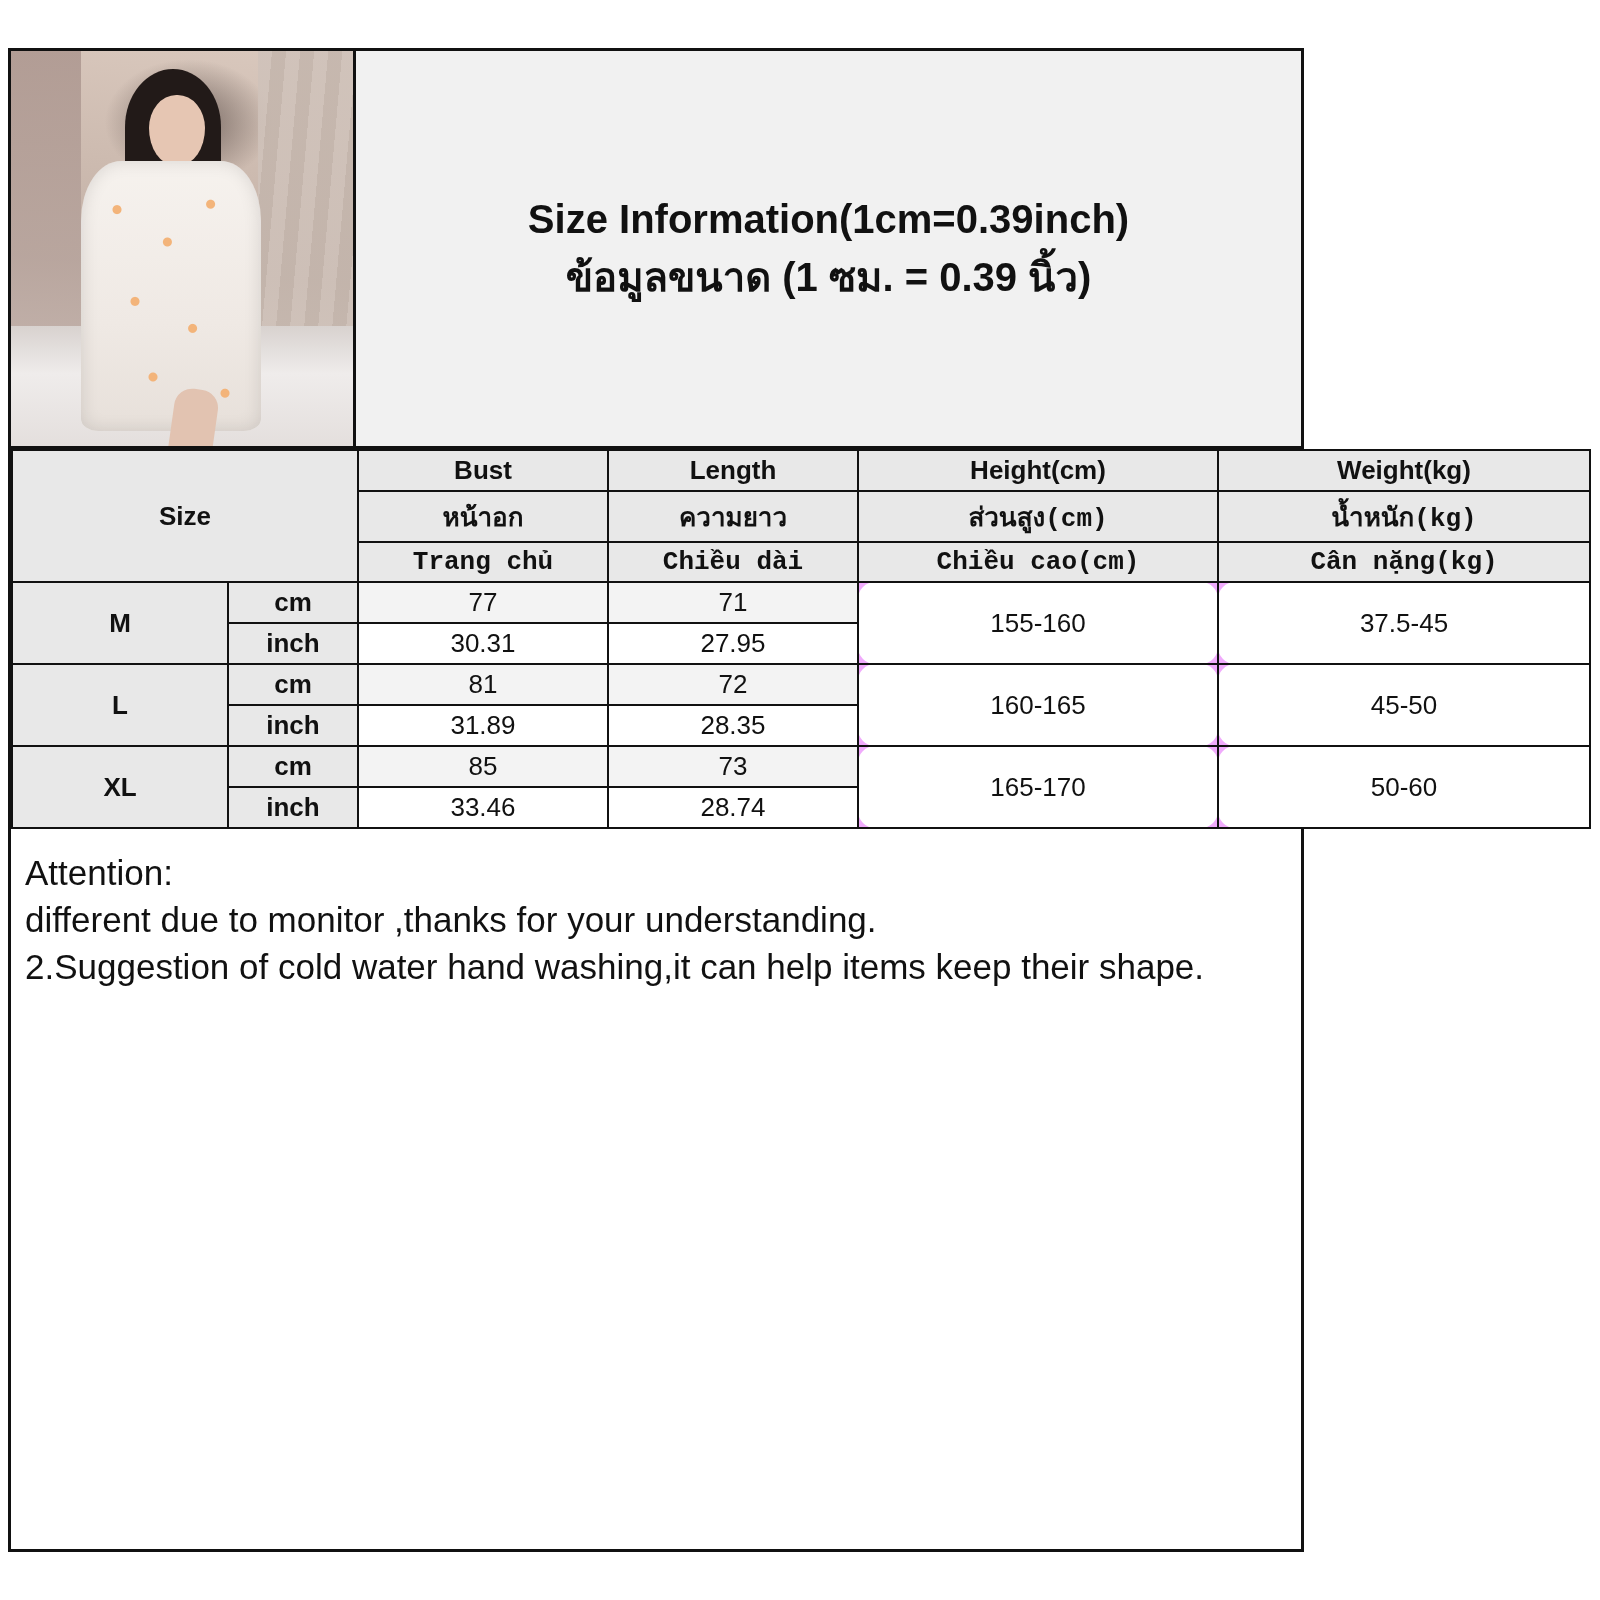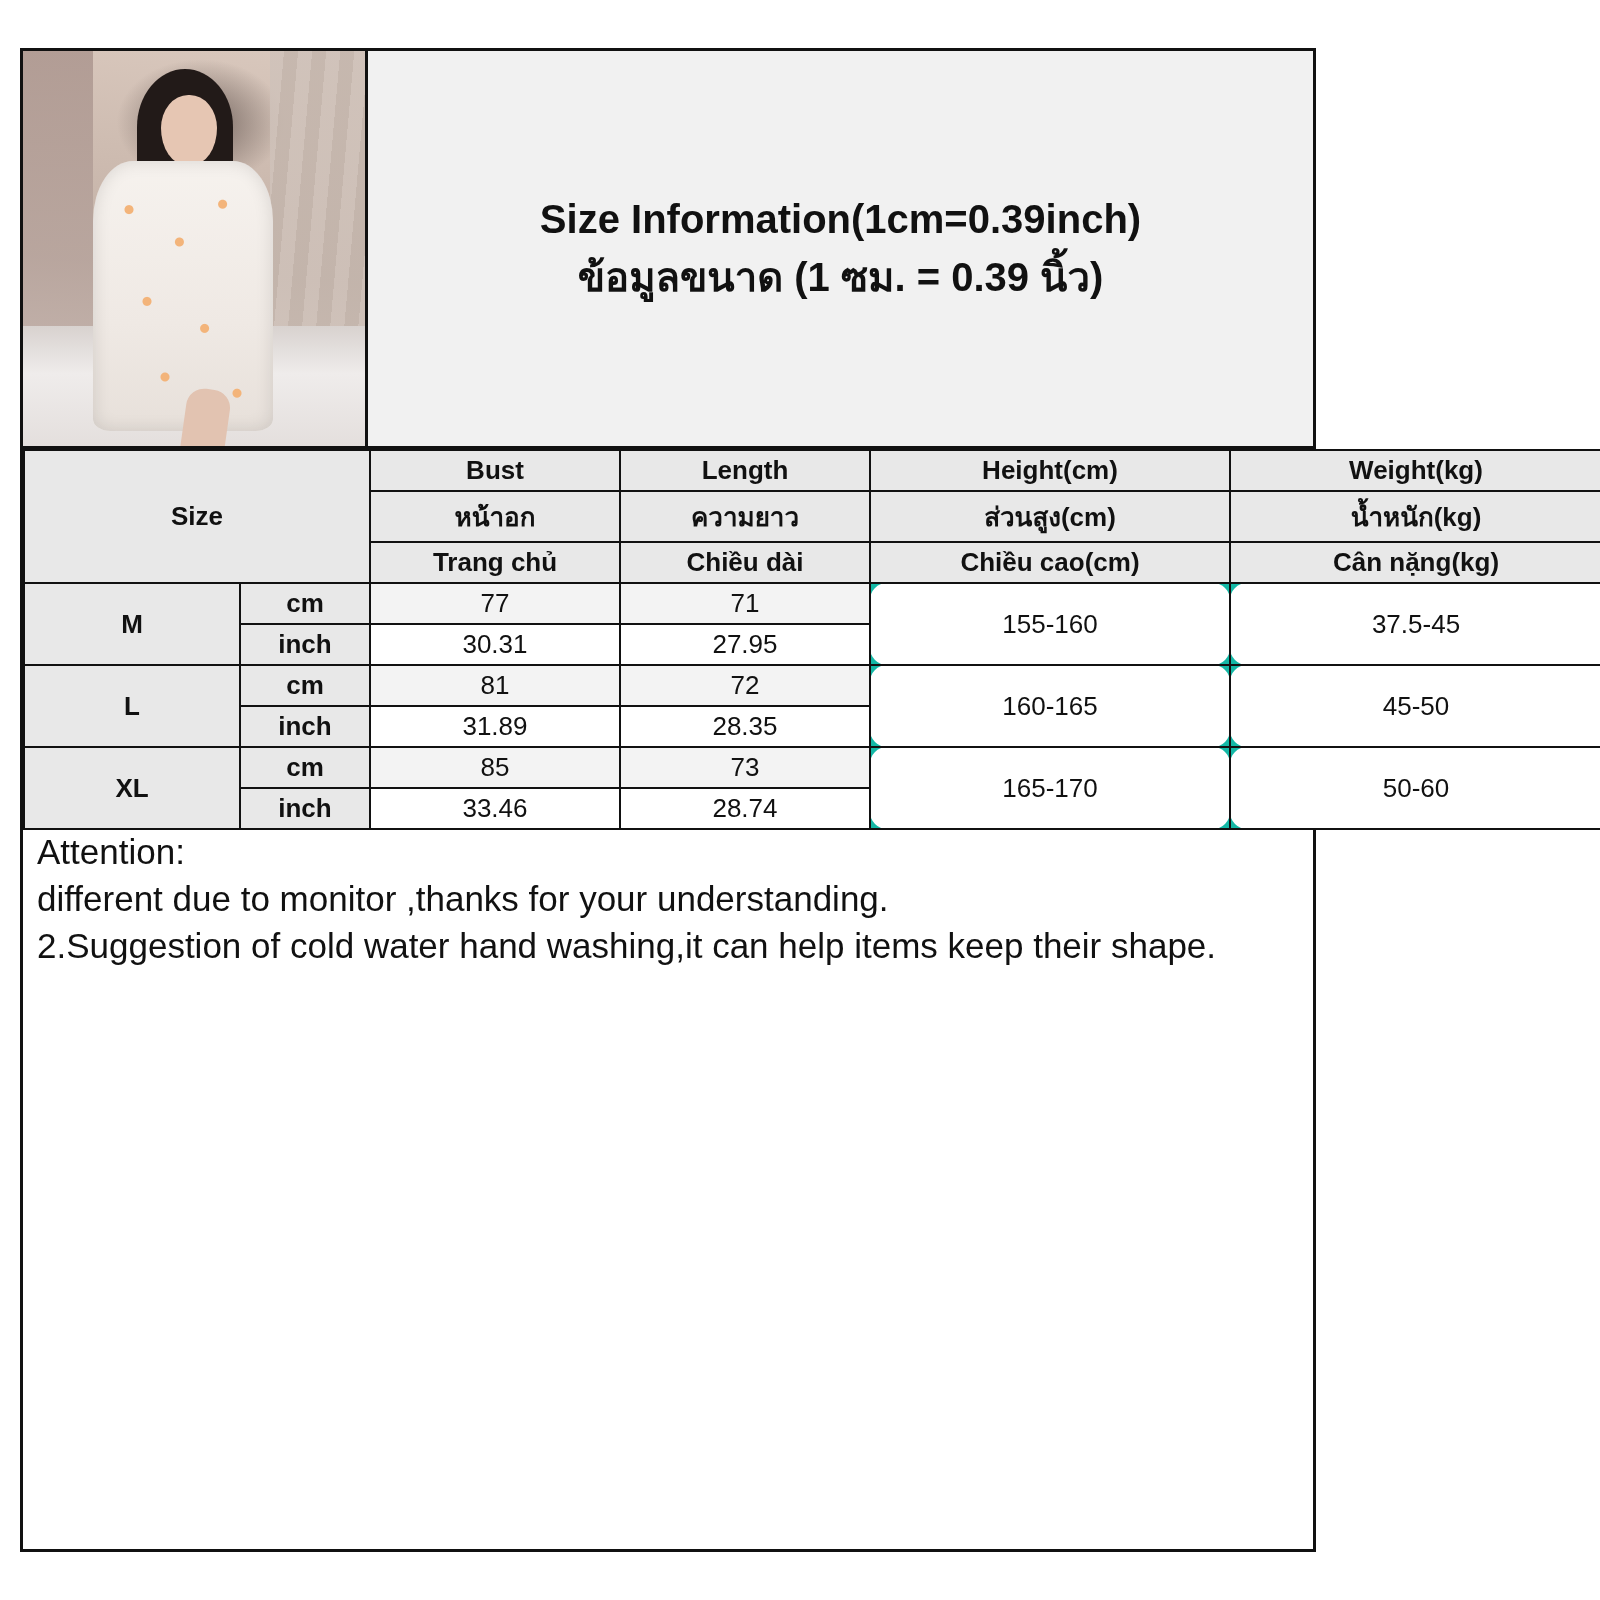--- a/index.html
+++ b/index.html
@@ -18,24 +18,23 @@
     box-sizing: border-box;
   }
   .sheet {
     position: absolute;
     left: 8px;
     top: 48px;
     width: 1296px;
     height: 1504px;
     border: 3px solid #111111;
     box-sizing: border-box;
-    background: #14b8a6;
+    background: #f0abfc;
     display: flex;
     flex-direction: column;
-    margin-left: 12px;
   }
   
   .header-band {
     display: flex;
     flex-direction: row;
     height: 398px;
     border-bottom: 3px solid #111111;
     box-sizing: border-box;
   }
   .photo-cell {
@@ -162,25 +161,25 @@
     background: #e8e8e8;
   }
   .unit {
     font-size: 34px;
     font-weight: bold;
     background: #e8e8e8;
   }
   .num { font-size: 36px; background: #ffffff; }
   .num-alt { font-size: 36px; background: #f3f3f3; }
   .span-cell { font-size: 36px; background: #ffffff; border-radius: 17px; }
-  .head-sub { font-weight: bold; font-size: 33px; }
+  .head-sub { font-weight: bold; font-size: 33px; font-family: Liberation Mono, monospace; }
   
   .attention {
     flex: 1;
-    padding: 0 14px 10px 14px;
+    padding: 22px 14px 10px 14px;
     box-sizing: border-box;
     background: #ffffff;
   }
   .attention p {
     margin: 0 0 2px 0;
     font-size: 35px;
     color: #111111;
     line-height: 1.28;
   }
 </style>

